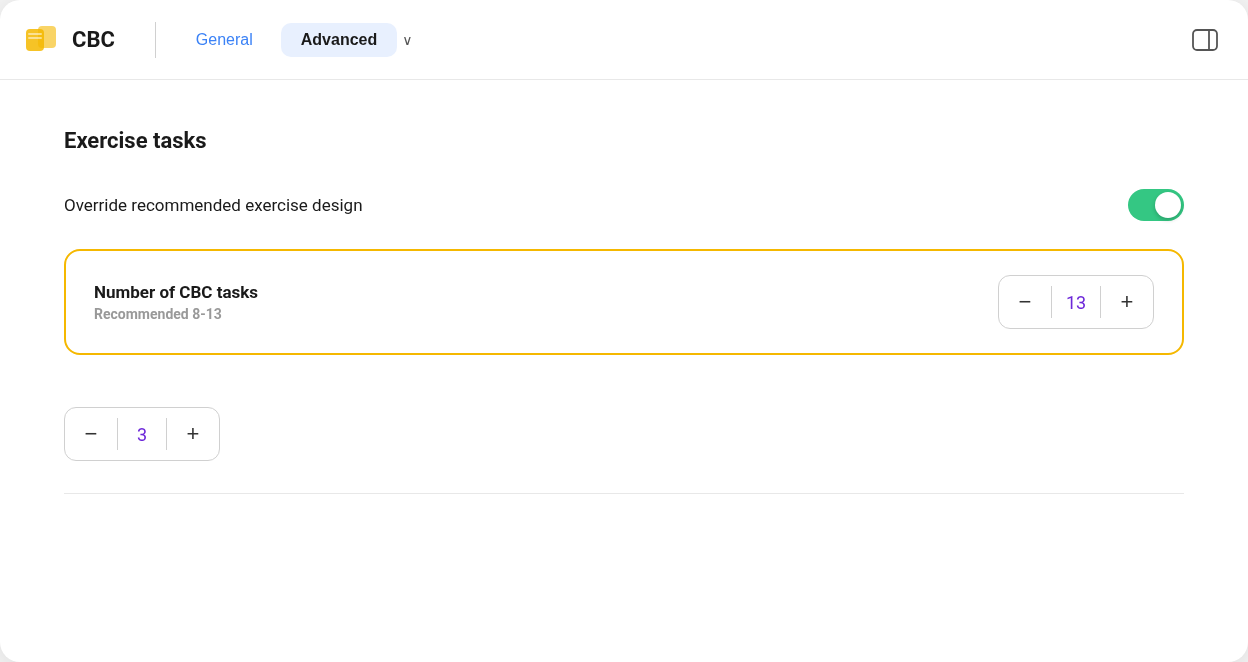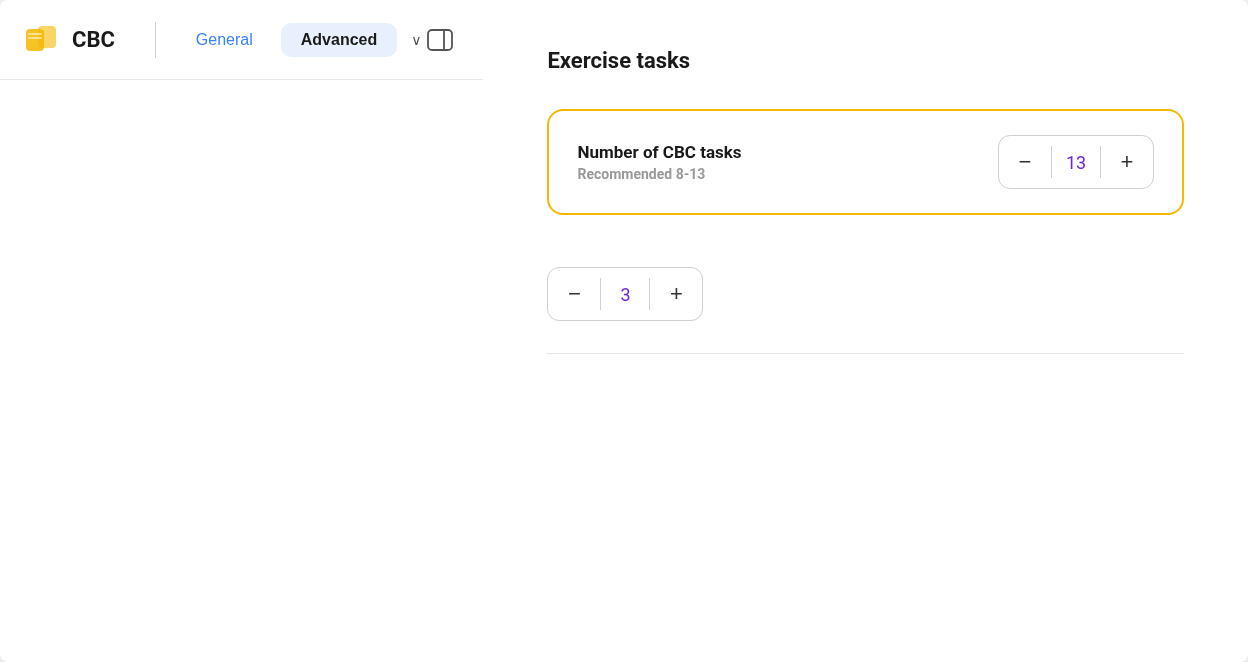--- a/index.html
+++ b/index.html
@@ -14,24 +14,24 @@
       display: flex;
       justify-content: center;
       align-items: center;
       min-height: 100vh;
     }
 
     .window {
       width: 1248px;
       height: 662px;
       background: #ffffff;
-      border-radius: 8px;
+      border-radius: 20px;
       box-shadow: 0 4px 32px rgba(0,0,0,0.12);
       display: flex;
-      flex-direction: row;
+      flex-direction: column;
       overflow: hidden;
     }
 
     
     .navbar {
       display: flex;
       align-items: center;
       padding: 0 24px;
       height: 80px;
       border-bottom: 1px solid #e8e8e8;
@@ -84,21 +84,21 @@
 
     .nav-tab.active {
       background: #e8f0fe;
       color: #1a1a1a;
       font-weight: 600;
     }
 
     .nav-tab-with-arrow {
       display: flex;
       align-items: center;
-      gap: 10px;
+      gap: 1px;
     }
 
     .dropdown-arrow {
       color: #555;
       font-size: 14px;
       cursor: pointer;
       margin-left: 4px;
     }
 
     .nav-right {
@@ -283,20 +283,26 @@
           <line x1="17" y1="1" x2="17" y2="21" stroke="#555" stroke-width="1.8"></line>
         </svg>
       </button>
     </div>
   </div>
 
   <div class="main-content">
 
     <div class="section-title">Exercise tasks</div>
 
+    <div class="toggle-row">
+      <span class="toggle-label">Override recommended exercise design</span>
+      <div class="toggle-switch">
+        <div class="toggle-knob"></div>
+      </div>
+    </div>
 
     <div class="card-highlighted">
       <div class="card-text">
         <div class="card-title">Number of CBC tasks</div>
         <div class="card-subtitle">Recommended 8-13</div>
       </div>
       <div class="stepper">
         <button class="stepper-btn">−</button>
         <div class="stepper-divider"></div>
         <span class="stepper-value">13</span>

